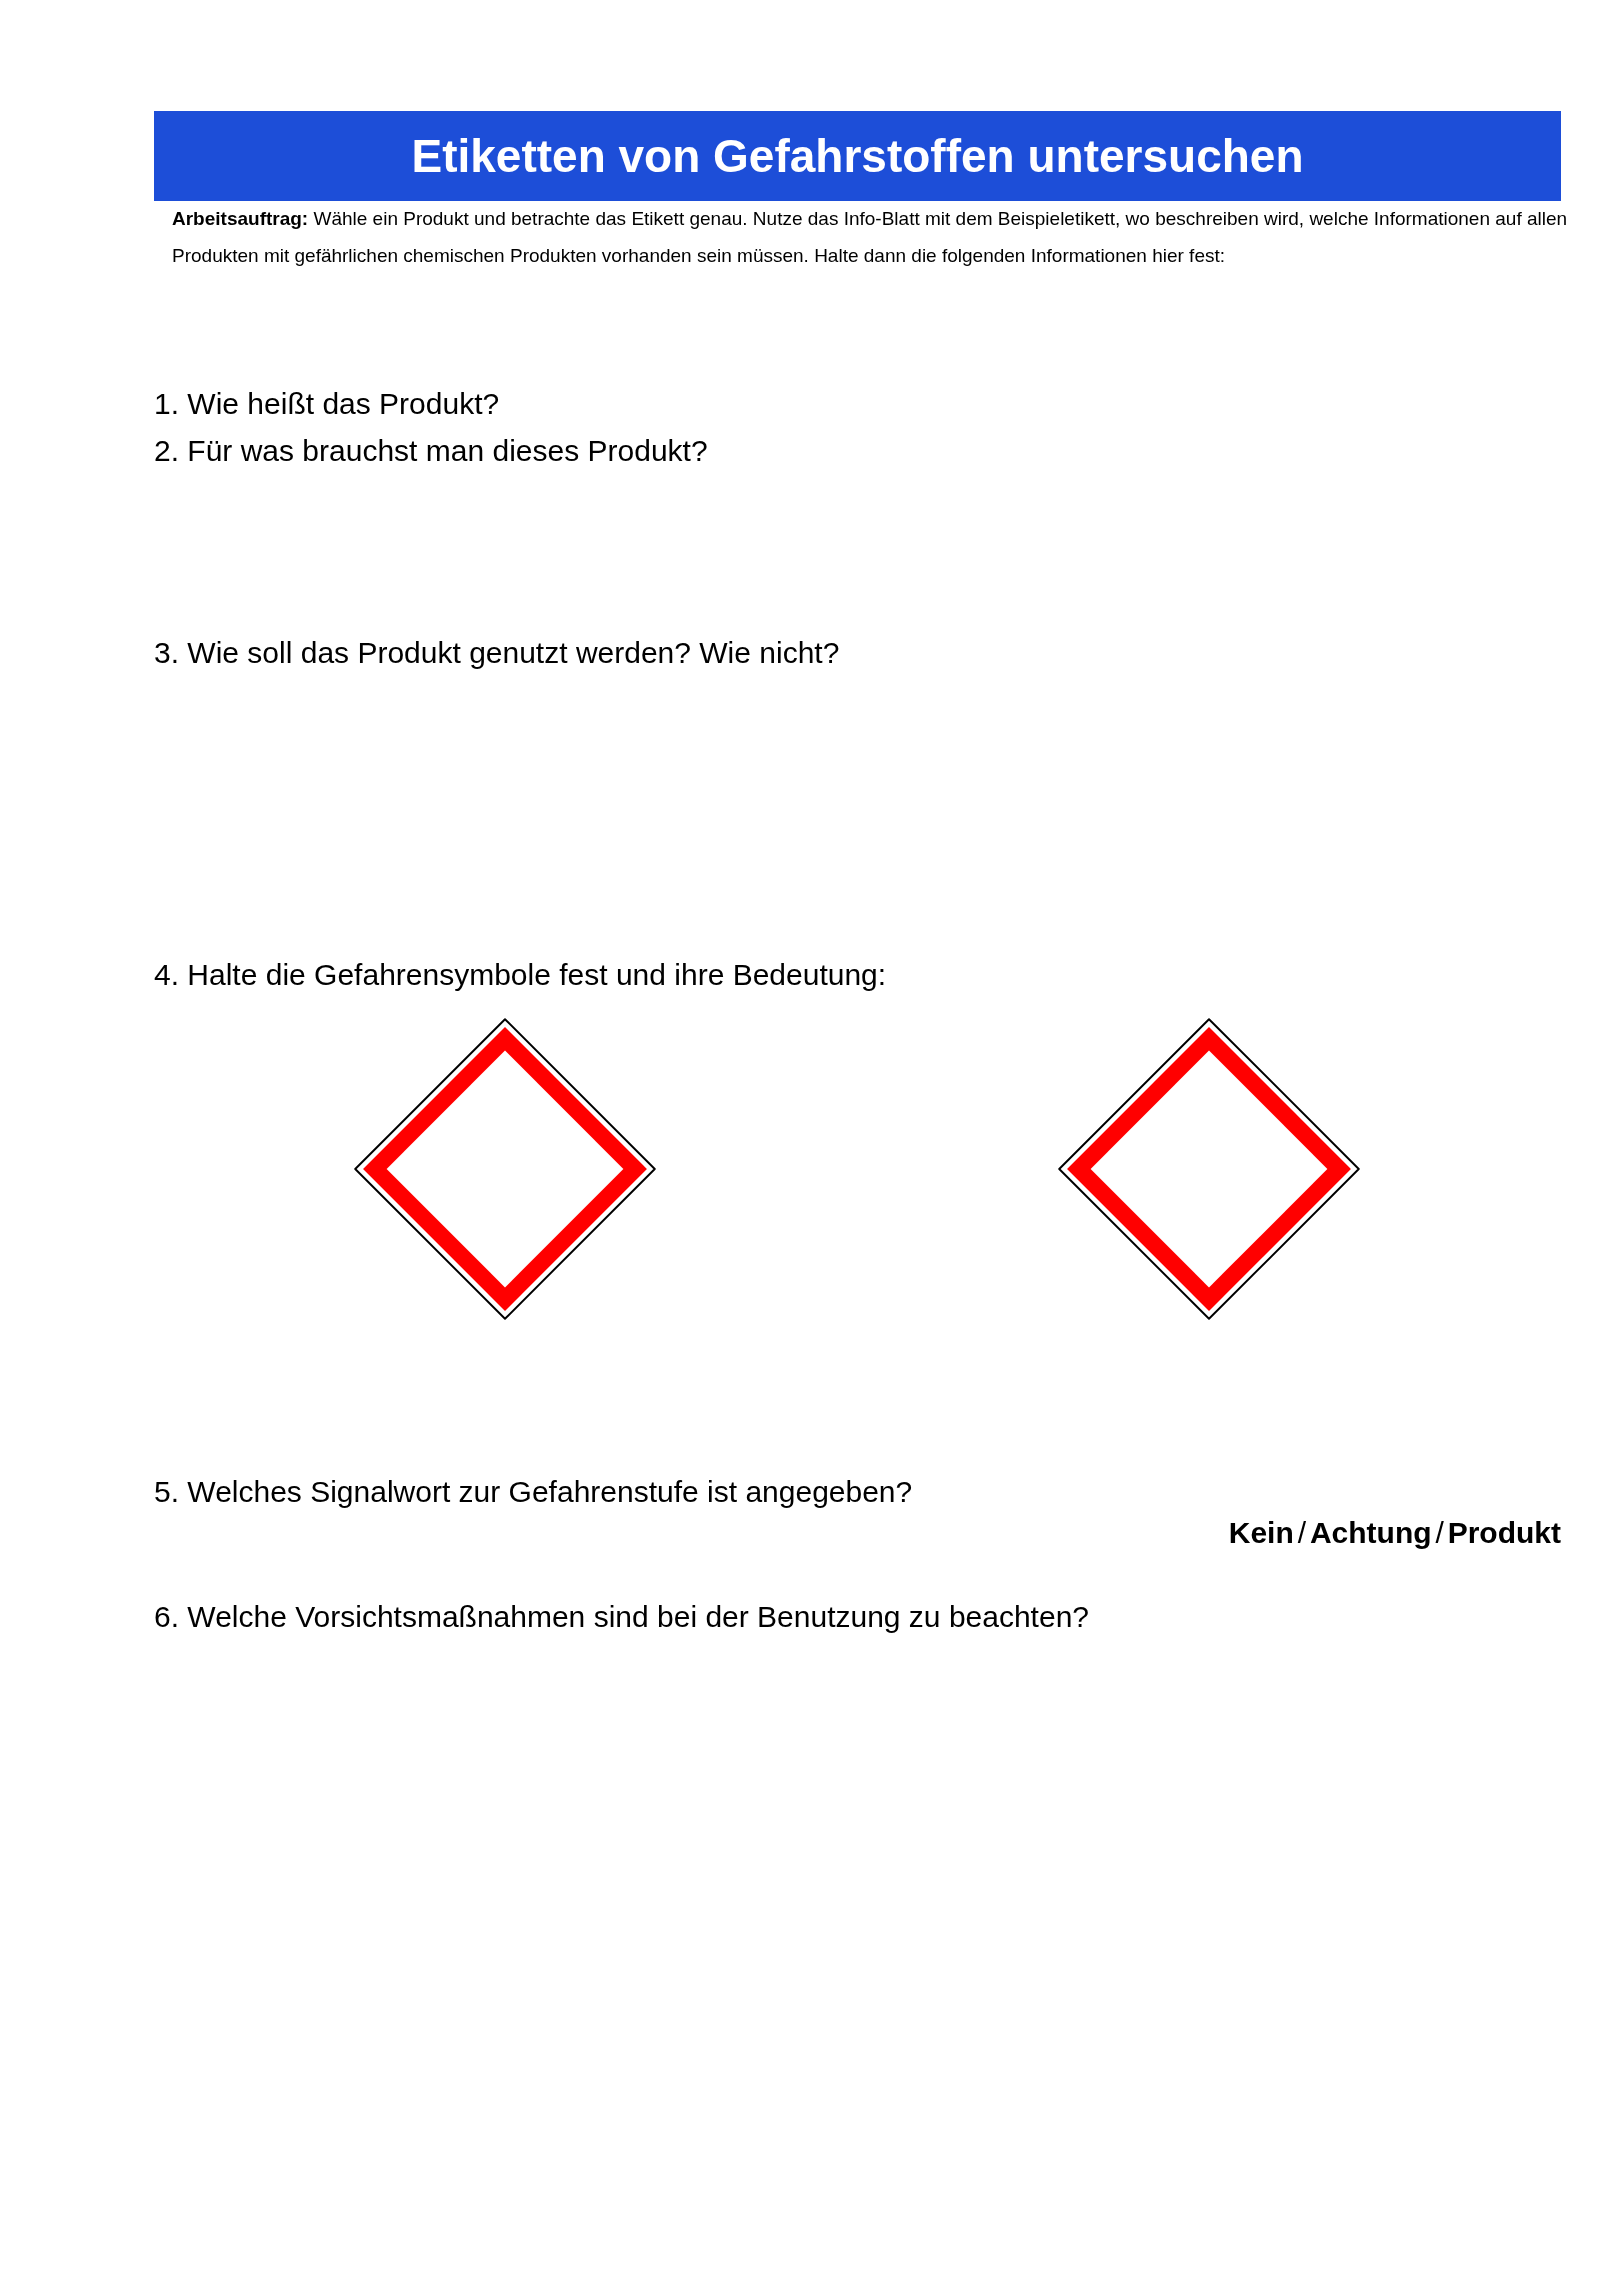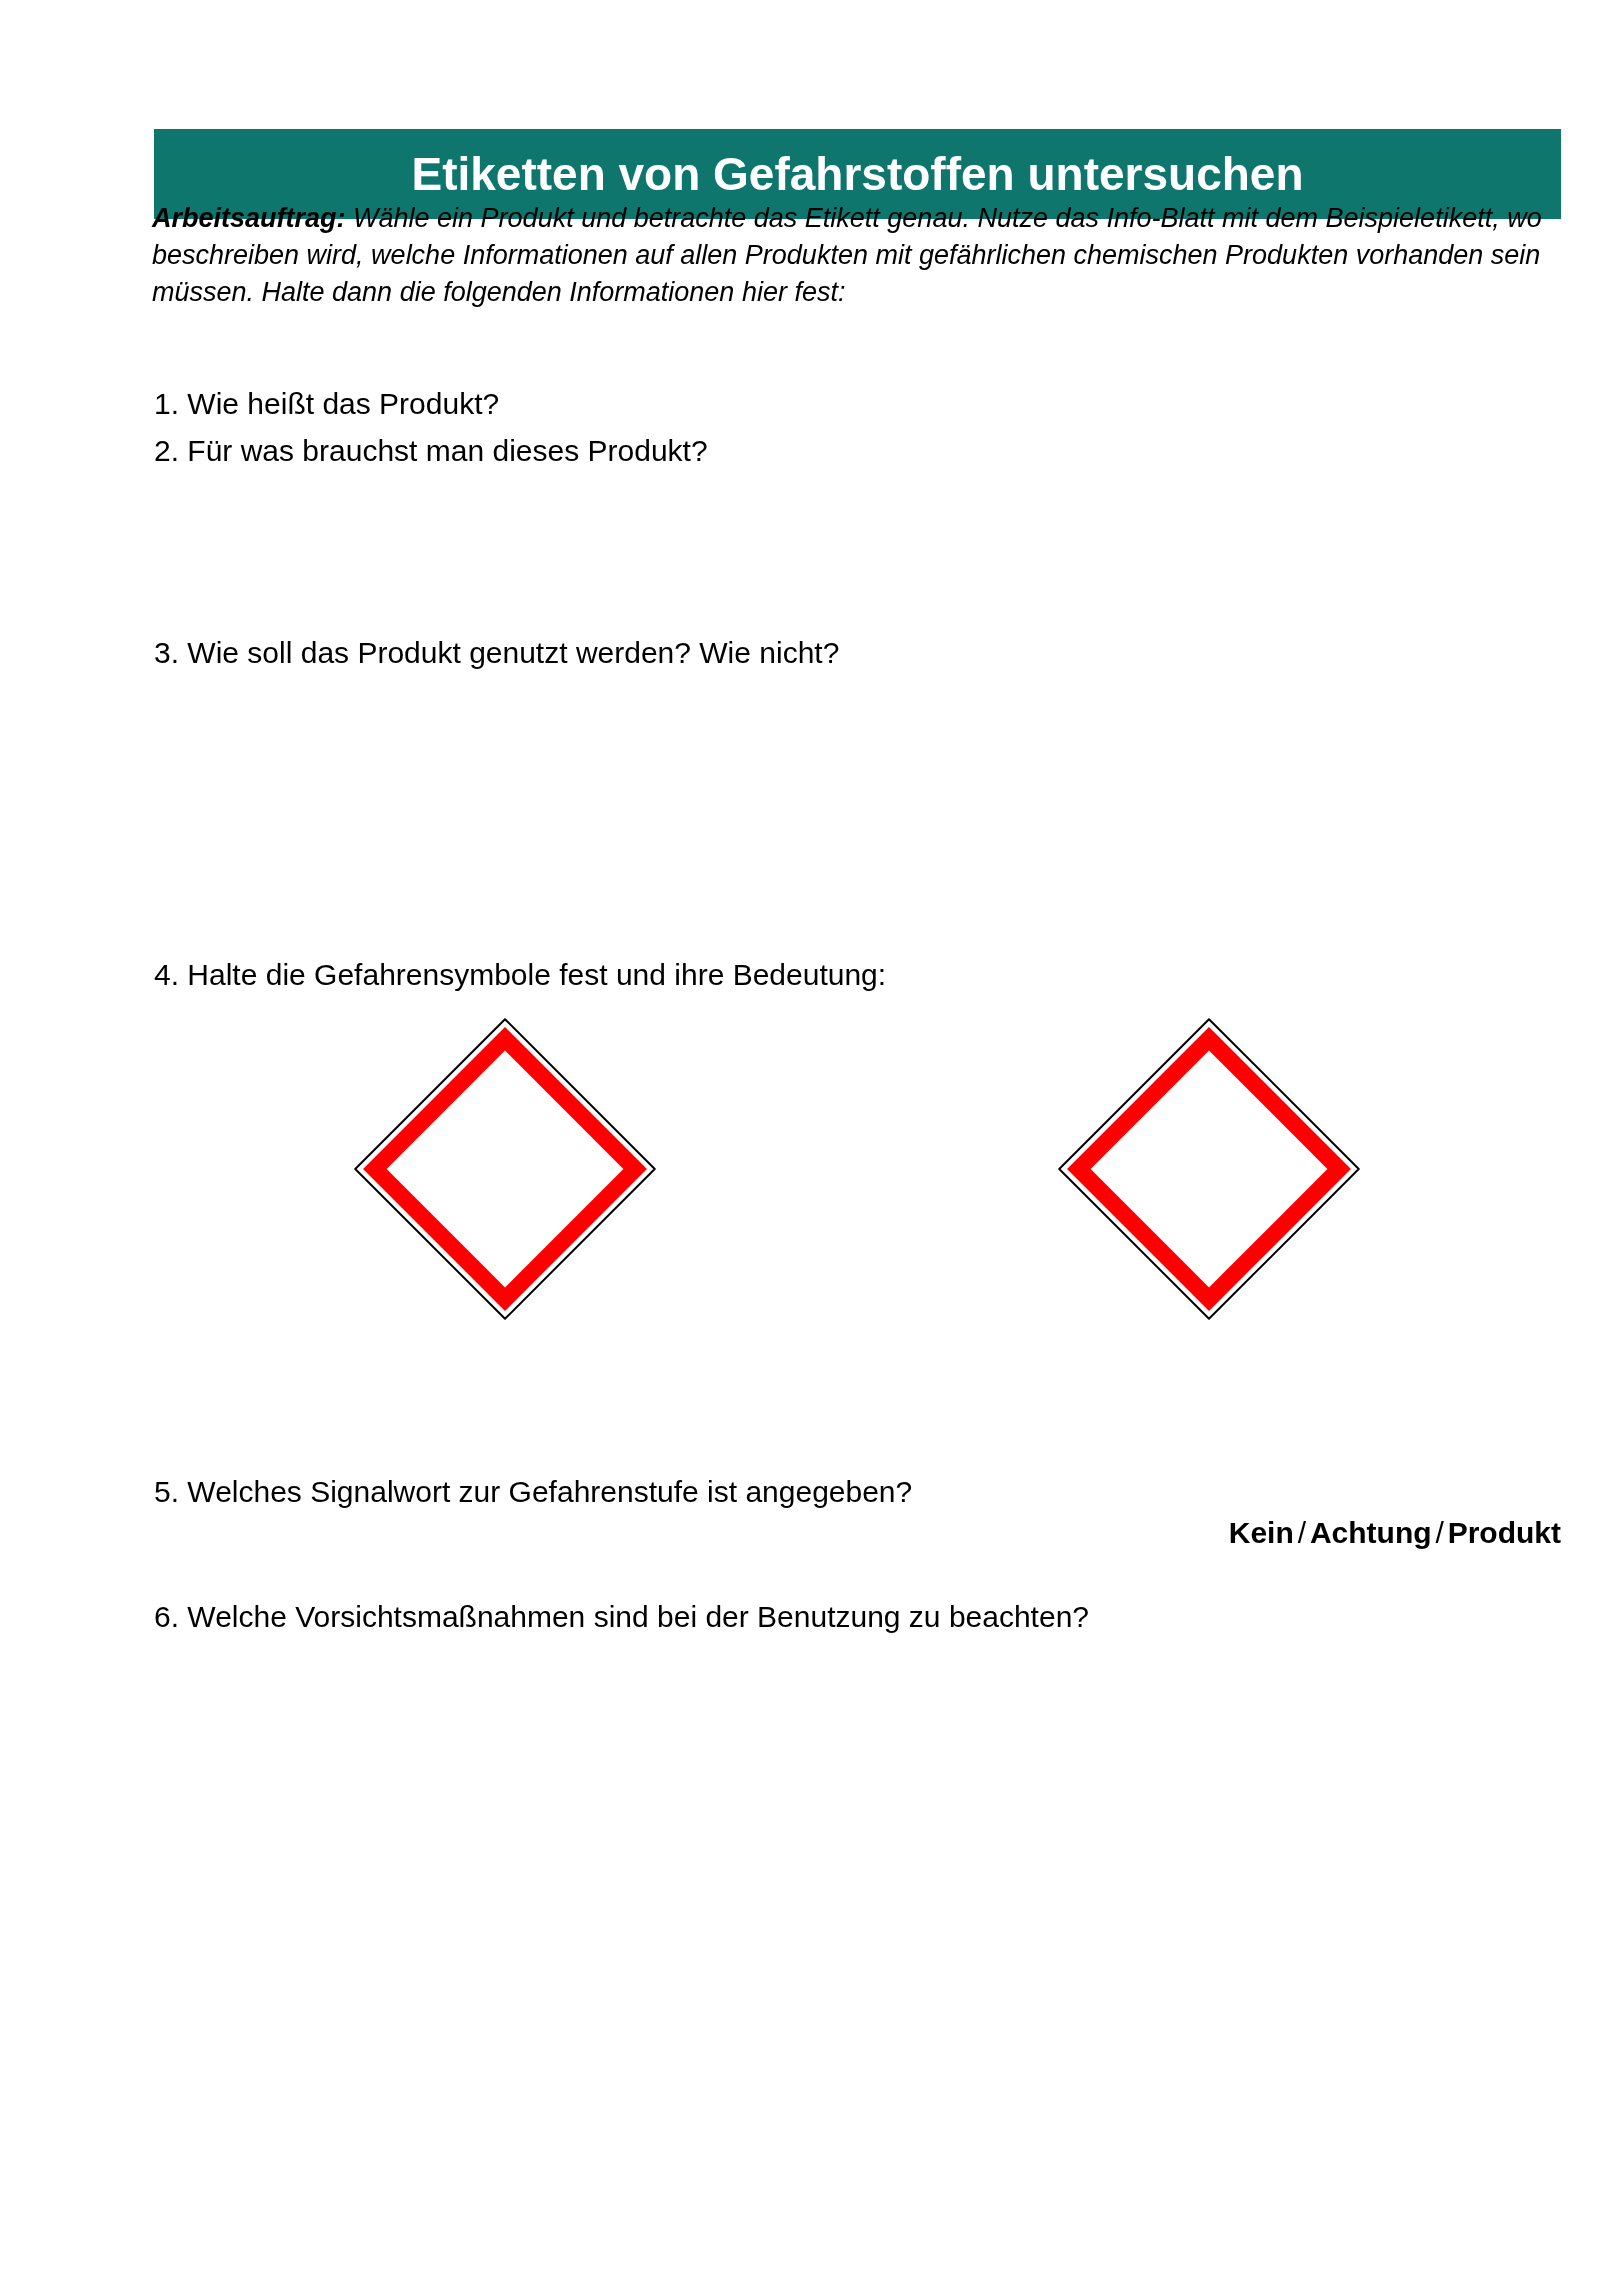--- a/index.html
+++ b/index.html
@@ -20,42 +20,40 @@
       left: 0; top: 0;
       width: 1622px;
       height: 2295px;
     }
     .title-banner {
       position: absolute;
       left: 154px;
       top: 111px;
       width: 1407px;
       height: 90px;
-      background: #0f766e;
+      background: #1d4ed8;
       display: flex;
       align-items: center;
       justify-content: center;
-      margin-top: 18px;
     }
     .title-text {
       color: #ffffff;
       font-weight: bold;
       font-size: 46px;
       letter-spacing: 0px;
       line-height: 1;
       white-space: nowrap;
     }
     .instructions {
       position: absolute;
-      left: 152px;
+      left: 172px;
       top: 200px;
       width: 1413px;
-      font-size: 27px;
+      font-size: 19px;
       line-height: 37px;
-      font-style: italic;
     }
     .instructions .lead {
       font-weight: bold;
     }
     .question {
       position: absolute;
       left: 154px;
       font-size: 30px;
       line-height: 1.2;
       white-space: nowrap;

